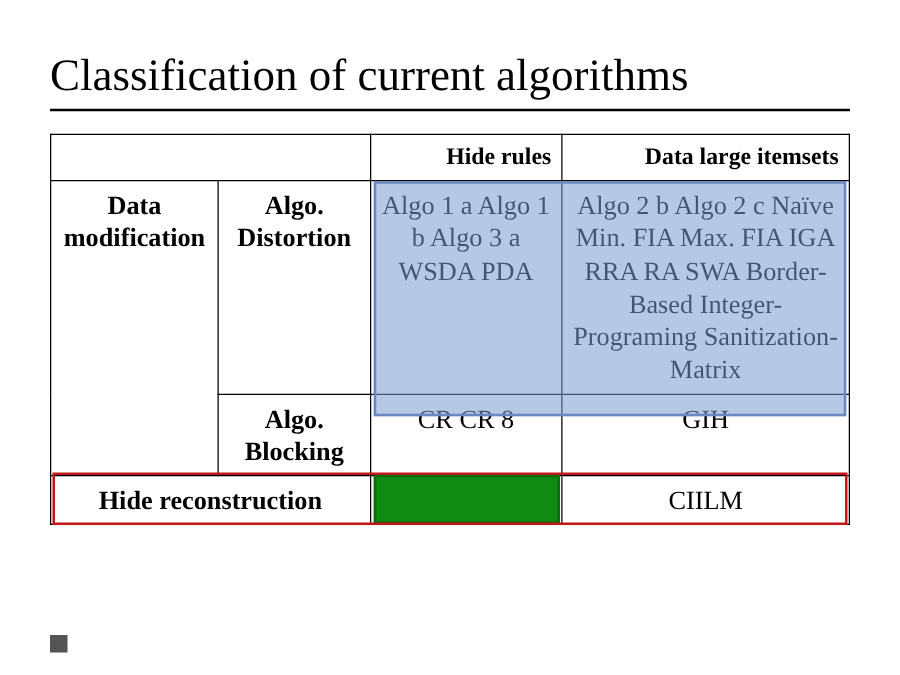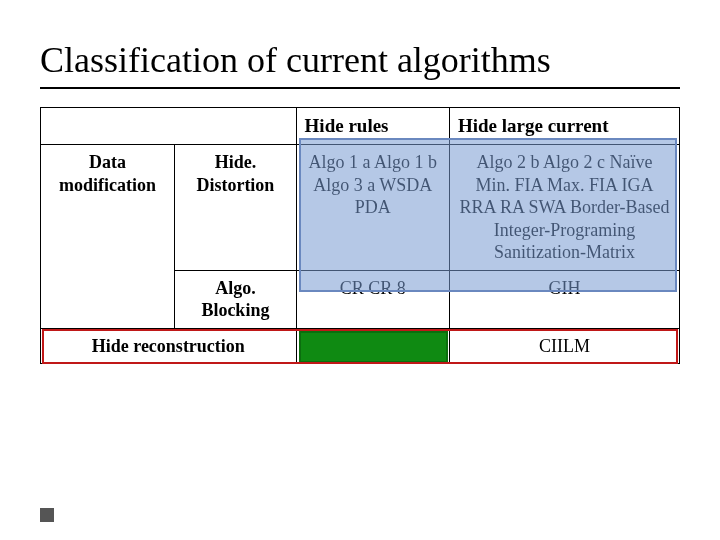--- a/index.html
+++ b/index.html
@@ -36,27 +36,27 @@
   }
   table.algo col.c1 { width: 21%; }
   table.algo col.c2 { width: 19%; }
   table.algo col.c3 { width: 24%; }
   table.algo col.c4 { width: 36%; }
 
   table.algo td, table.algo th {
     border: 1px solid #000;
     padding: 6px 8px;
     vertical-align: top;
-    font-size: 18px;
+    font-size: 21px;
     line-height: 1.25;
     text-align: center;
   }
   table.algo th {
     font-weight: bold;
-    text-align: left;
+    text-align: right;
     vertical-align: middle;
     font-size: 19px;
   }
   .center {
     text-align: center;
     vertical-align: middle;
   }
   .bold { font-weight: bold; }
 
   
@@ -102,25 +102,25 @@
       <colgroup>
         <col class="c1">
           <col class="c2">
           <col class="c3">
           <col class="c4">
       </colgroup>
       <tbody>
           <tr>
         <th colspan="2"></th>
         <th>Hide rules</th>
-        <th>Hide large current</th>
+        <th>Data large itemsets</th>
       </tr>
       <tr>
         <td rowspan="2" class="bold center">Data modification</td>
-        <td class="bold center">Hide. Distortion</td>
+        <td class="bold center">Algo. Distortion</td>
         <td class="center">Algo 1 a Algo 1 b Algo 3 a WSDA PDA</td>
         <td class="center">Algo 2 b Algo 2 c Naïve Min. FIA Max. FIA IGA RRA RA SWA Border-Based Integer-Programing Sanitization-Matrix</td>
       </tr>
       <tr>
         <td class="bold center">Algo. Blocking</td>
         <td class="center">CR CR 8</td>
         <td class="center">GIH</td>
       </tr>
       <tr>
         <td colspan="2" class="bold center">Hide reconstruction</td>

